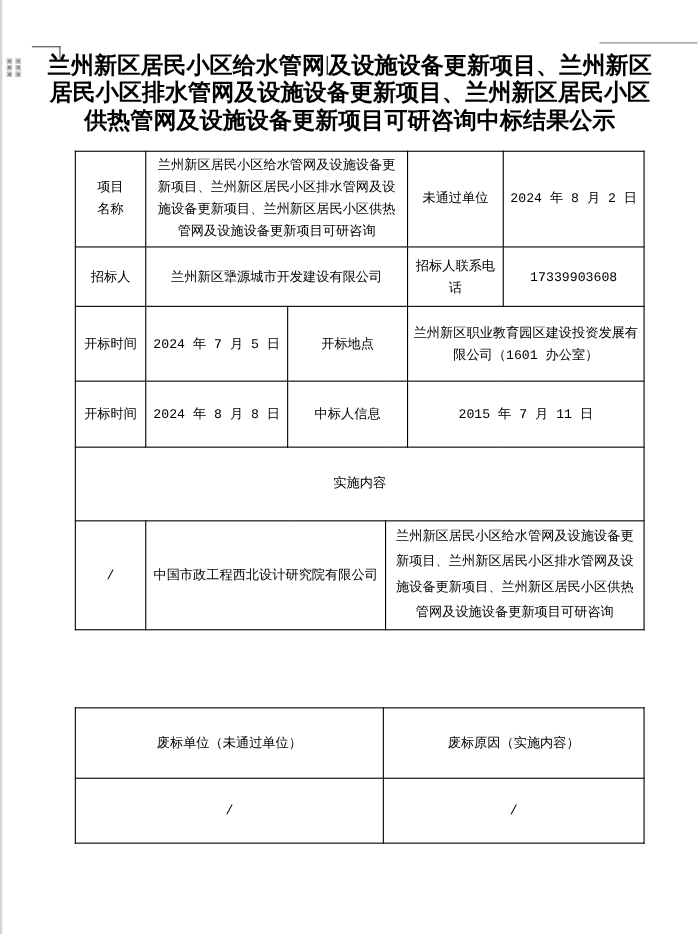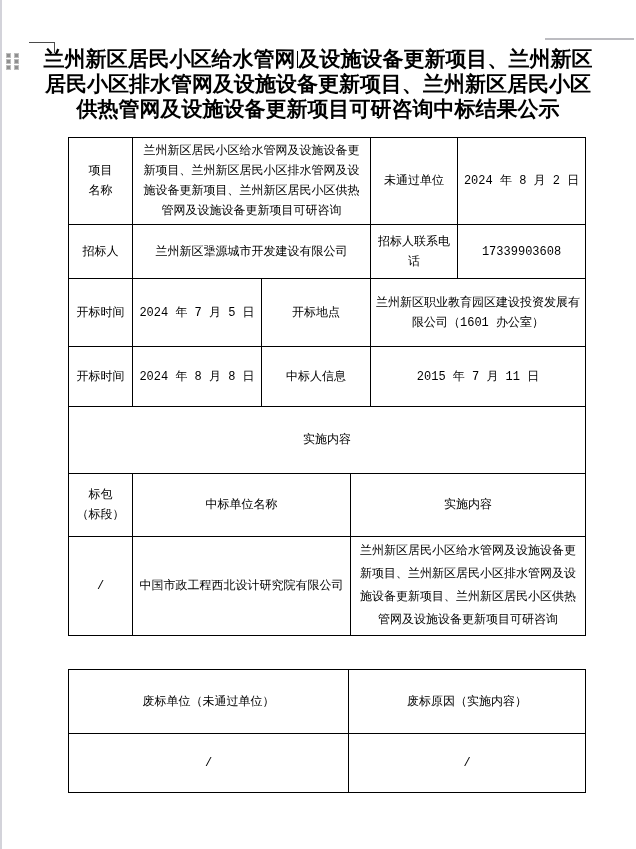--- a/index.html
+++ b/index.html
@@ -32,21 +32,21 @@
 
   table.doc{
     position:absolute;border-collapse:collapse;table-layout:fixed;
     font-size:12px;line-height:20px;
   }
   table.doc td{
     border:1px solid #000;text-align:center;vertical-align:middle;
     padding:3px 5px;overflow:hidden;word-break:break-all;font-family:Liberation Mono, monospace;
   }
   .t1{left:68px;top:137px;width:517px;}
-  .t2{left:68px;top:669px;width:517px;border-radius:14px;}
+  .t2{left:68px;top:643px;width:517px;border-radius:14px;}
   .prewrap{white-space:pre-line;}
   .lh-tall{line-height:23px;}
   .tight{padding:3px 1px;}
 </style>
 </head>
 <body>
 
 <div class="page">
 
   <div class="edge-left"></div>
@@ -96,26 +96,20 @@
     </tr>
     <tr style="height:60px">
       <td>开标时间</td>
       <td>2024 年 8 月 8 日</td>
       <td colspan="2">中标人信息</td>
       <td colspan="2">2015 年 7 月 11 日</td>
     </tr>
     <tr style="height:67px">
       <td colspan="6">实施内容</td>
     </tr>
-    <tr style="height:63px">
-      <td class="prewrap">标包
-（标段）</td>
-      <td colspan="2">中标单位名称</td>
-      <td colspan="3">实施内容</td>
-    </tr>
     <tr style="height:95px">
       <td>/</td>
       <td colspan="2">中国市政工程西北设计研究院有限公司</td>
       <td colspan="3" class="lh-tall">兰州新区居民小区给水管网及设施设备更新项目、兰州新区居民小区排水管网及设施设备更新项目、兰州新区居民小区供热管网及设施设备更新项目可研咨询</td>
     </tr>
   </tbody>
     </table>
 
   <table class="doc t2">
     <colgroup>

